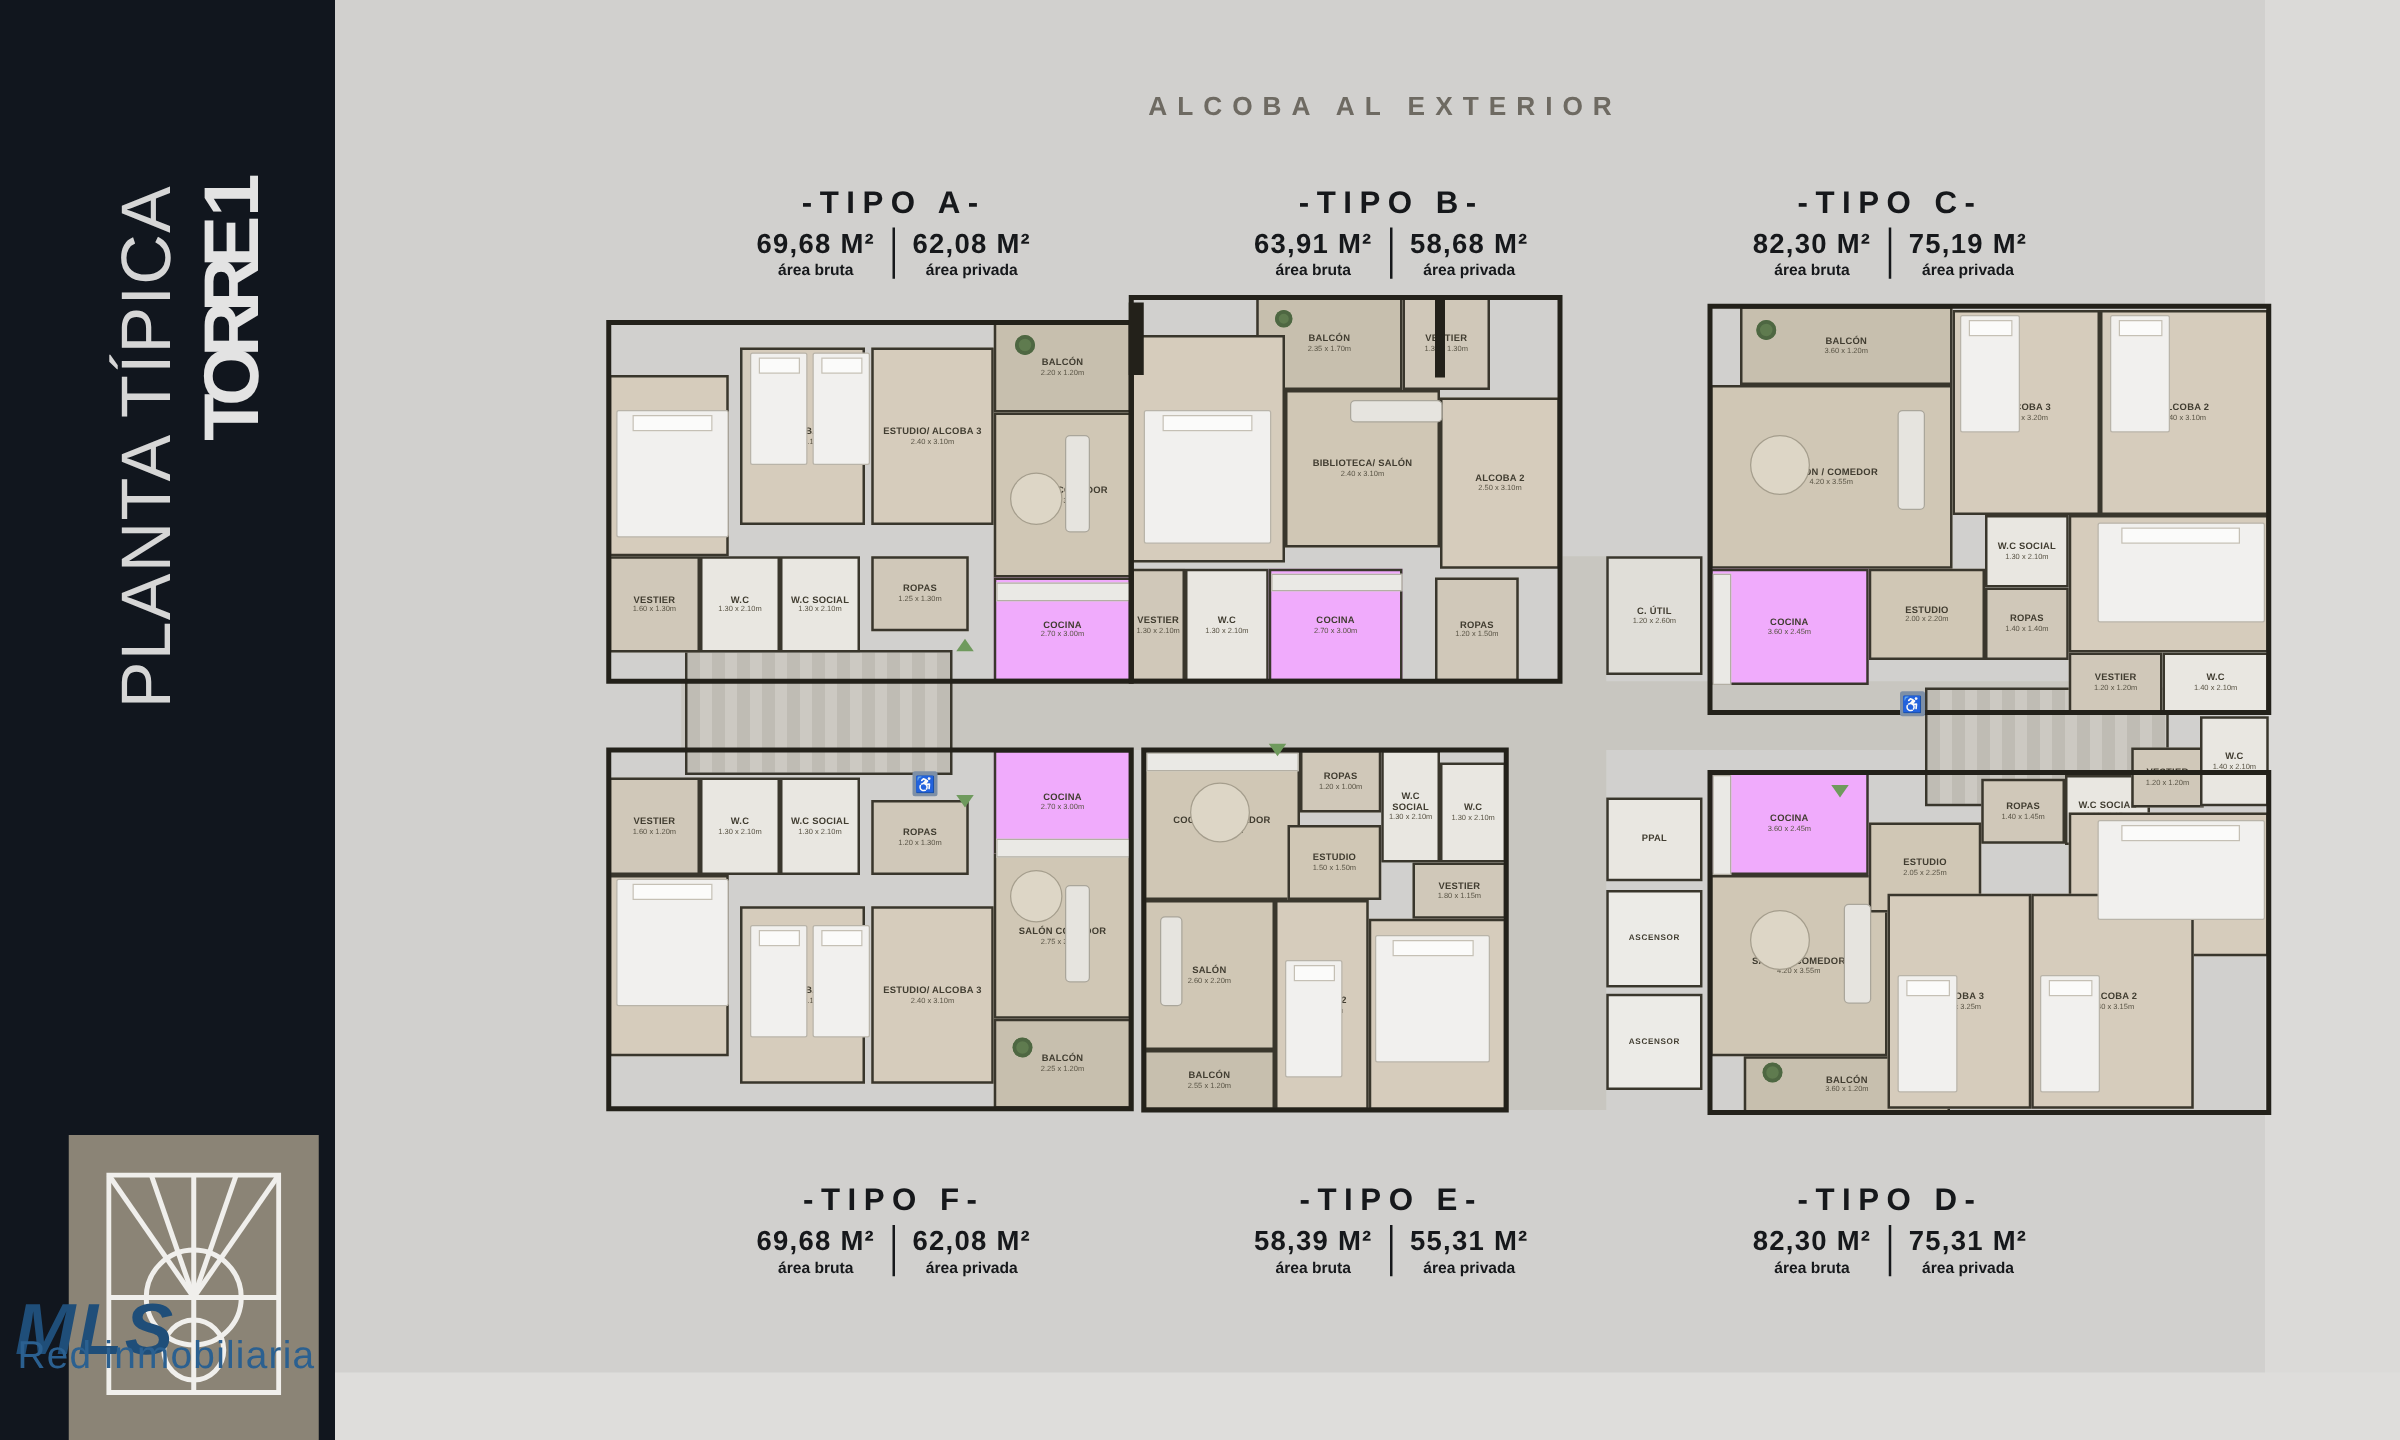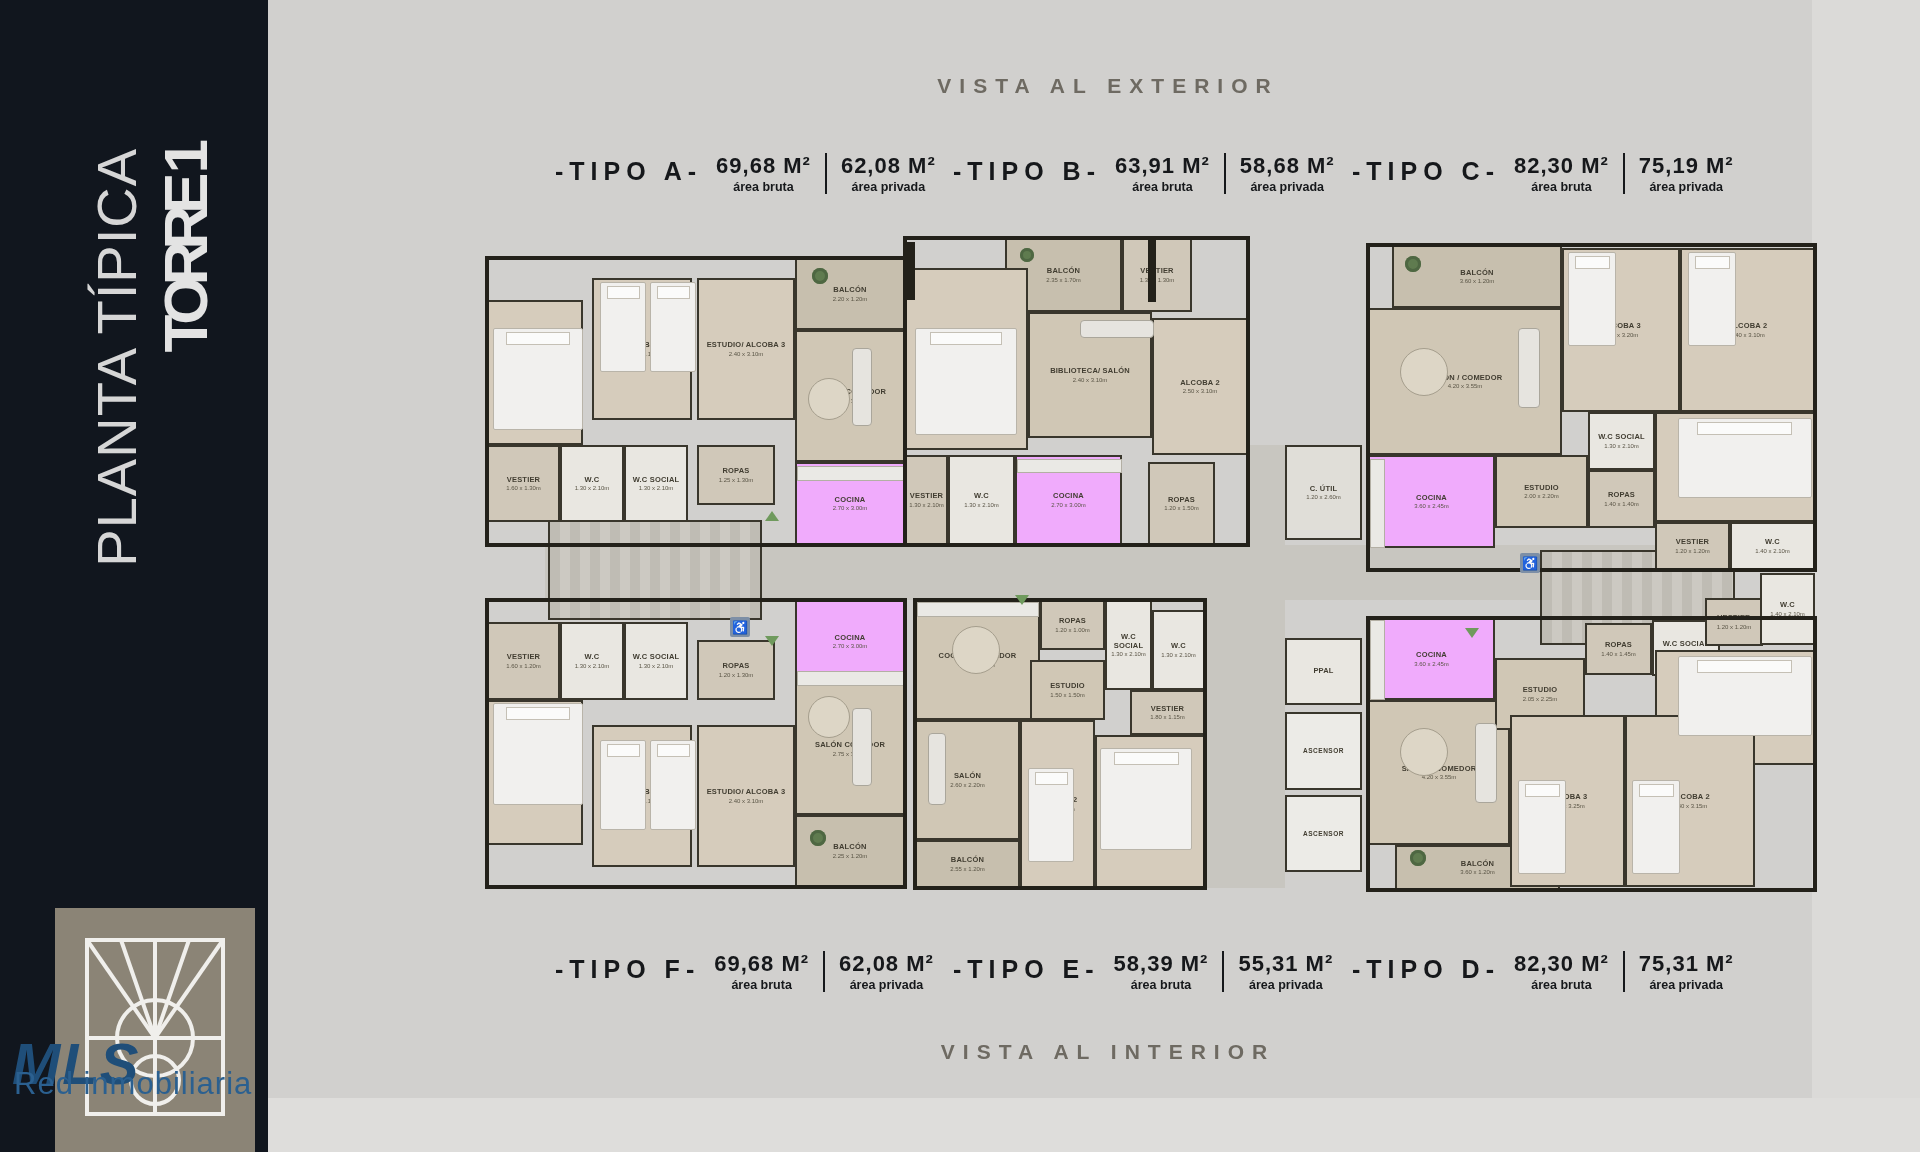--- a/index.html
+++ b/index.html
@@ -17,21 +17,21 @@
   .logo-svg{position:absolute;left:30px;top:30px}
   .brand{position:absolute;left:12px;top:1030px;font-size:58px;font-weight:900;
          font-style:italic;color:#1f4e79;letter-spacing:2px}
   .brand-sub{position:absolute;left:14px;top:1066px;font-size:31px;color:#2b6090;letter-spacing:1px}
 
   
   .vista{position:absolute;width:600px;text-align:center;font-size:21px;font-weight:700;
          letter-spacing:8px;color:#6e6a62}
   .vista-top{left:808px;top:74px}
   .vista-bottom{left:808px;top:1040px}
-  .tipo{position:absolute;width:320px;display:flex;flex-direction:row;align-items:center;color:#16181b}
+  .tipo{position:absolute;width:320px;display:flex;flex-direction:column;align-items:center;color:#16181b}
   .tipo-name{font-size:25px;font-weight:800;letter-spacing:6px;white-space:nowrap}
   .tipo-areas{display:flex;align-items:stretch;margin-top:5px}
   .area-block{display:flex;flex-direction:column;align-items:center;padding:0 14px}
   .area-value{font-size:22px;font-weight:600;letter-spacing:1px;white-space:nowrap}
   .area-label{font-size:12.5px;font-weight:600;margin-top:1px}
   .area-divider{width:2px;background:#16181b}
 
   
   .plan{position:absolute;left:460px;top:228px;width:1355px;height:667px}
   .corridor{position:absolute;background:#c8c6c0;z-index:0}
@@ -86,22 +86,21 @@
           <line x1="70" y1="100" x2="138" y2="2"></line>
           <line x1="70" y1="100" x2="70" y2="176"></line>
           <circle cx="70" cy="142" r="24"></circle>
         </g>
       </svg>
     </div>
     <div class="brand">MLS</div>
     <div class="brand-sub">Red inmobiliaria</div>
   </div>
 
-  <div class="vista vista-top">VISTA AL EXTERIOR</div>
-  <div class="vista vista-bottom">VISTA AL INTERIOR</div>
+  <div class="vista vista-top">ALCOBA AL EXTERIOR</div>
 
   <div class="tipo" style="left:555px;top:148px">
     <div class="tipo-name">-TIPO A-</div>
     <div class="tipo-areas">
       <div class="area-block">
         <div class="area-value">69,68 M²</div>
         <div class="area-label">área bruta</div>
       </div>
       <div class="area-divider"></div>
       <div class="area-block">

